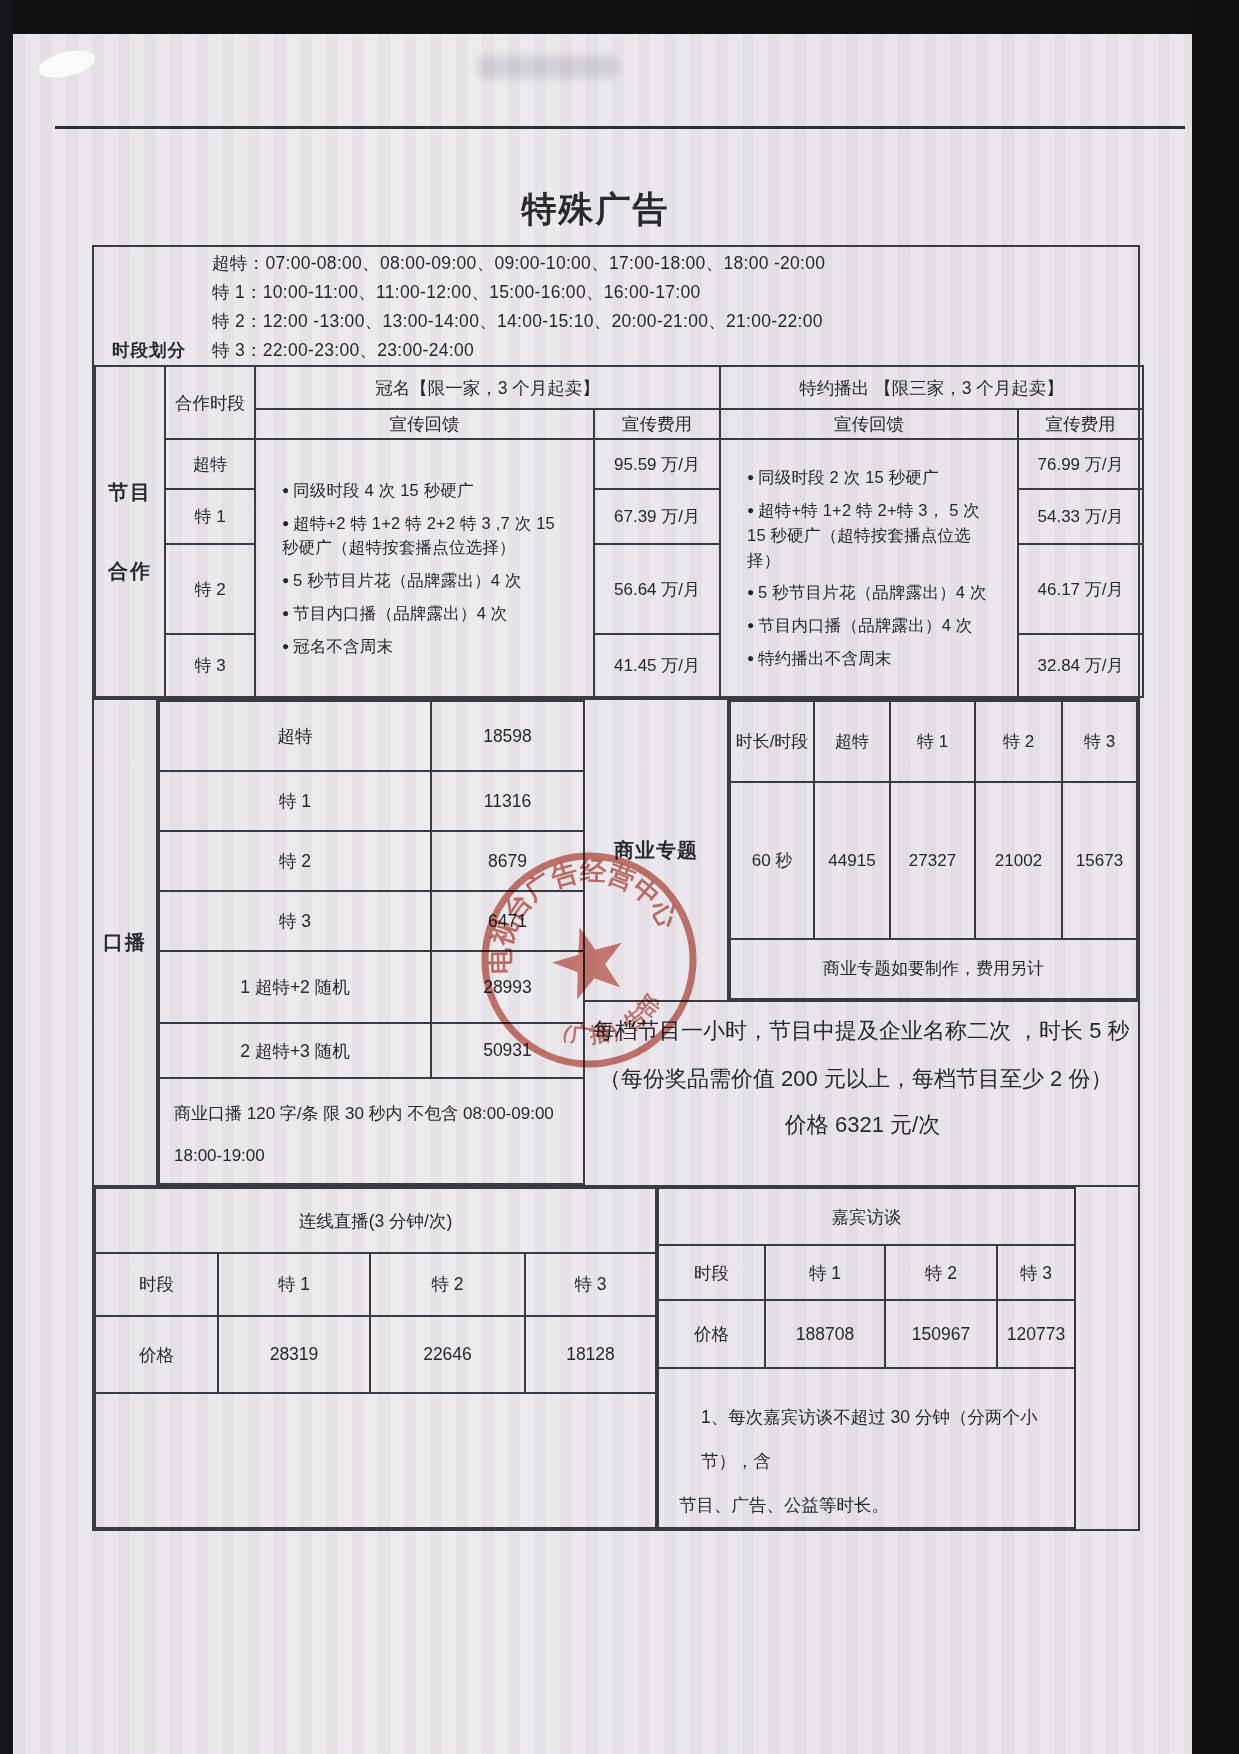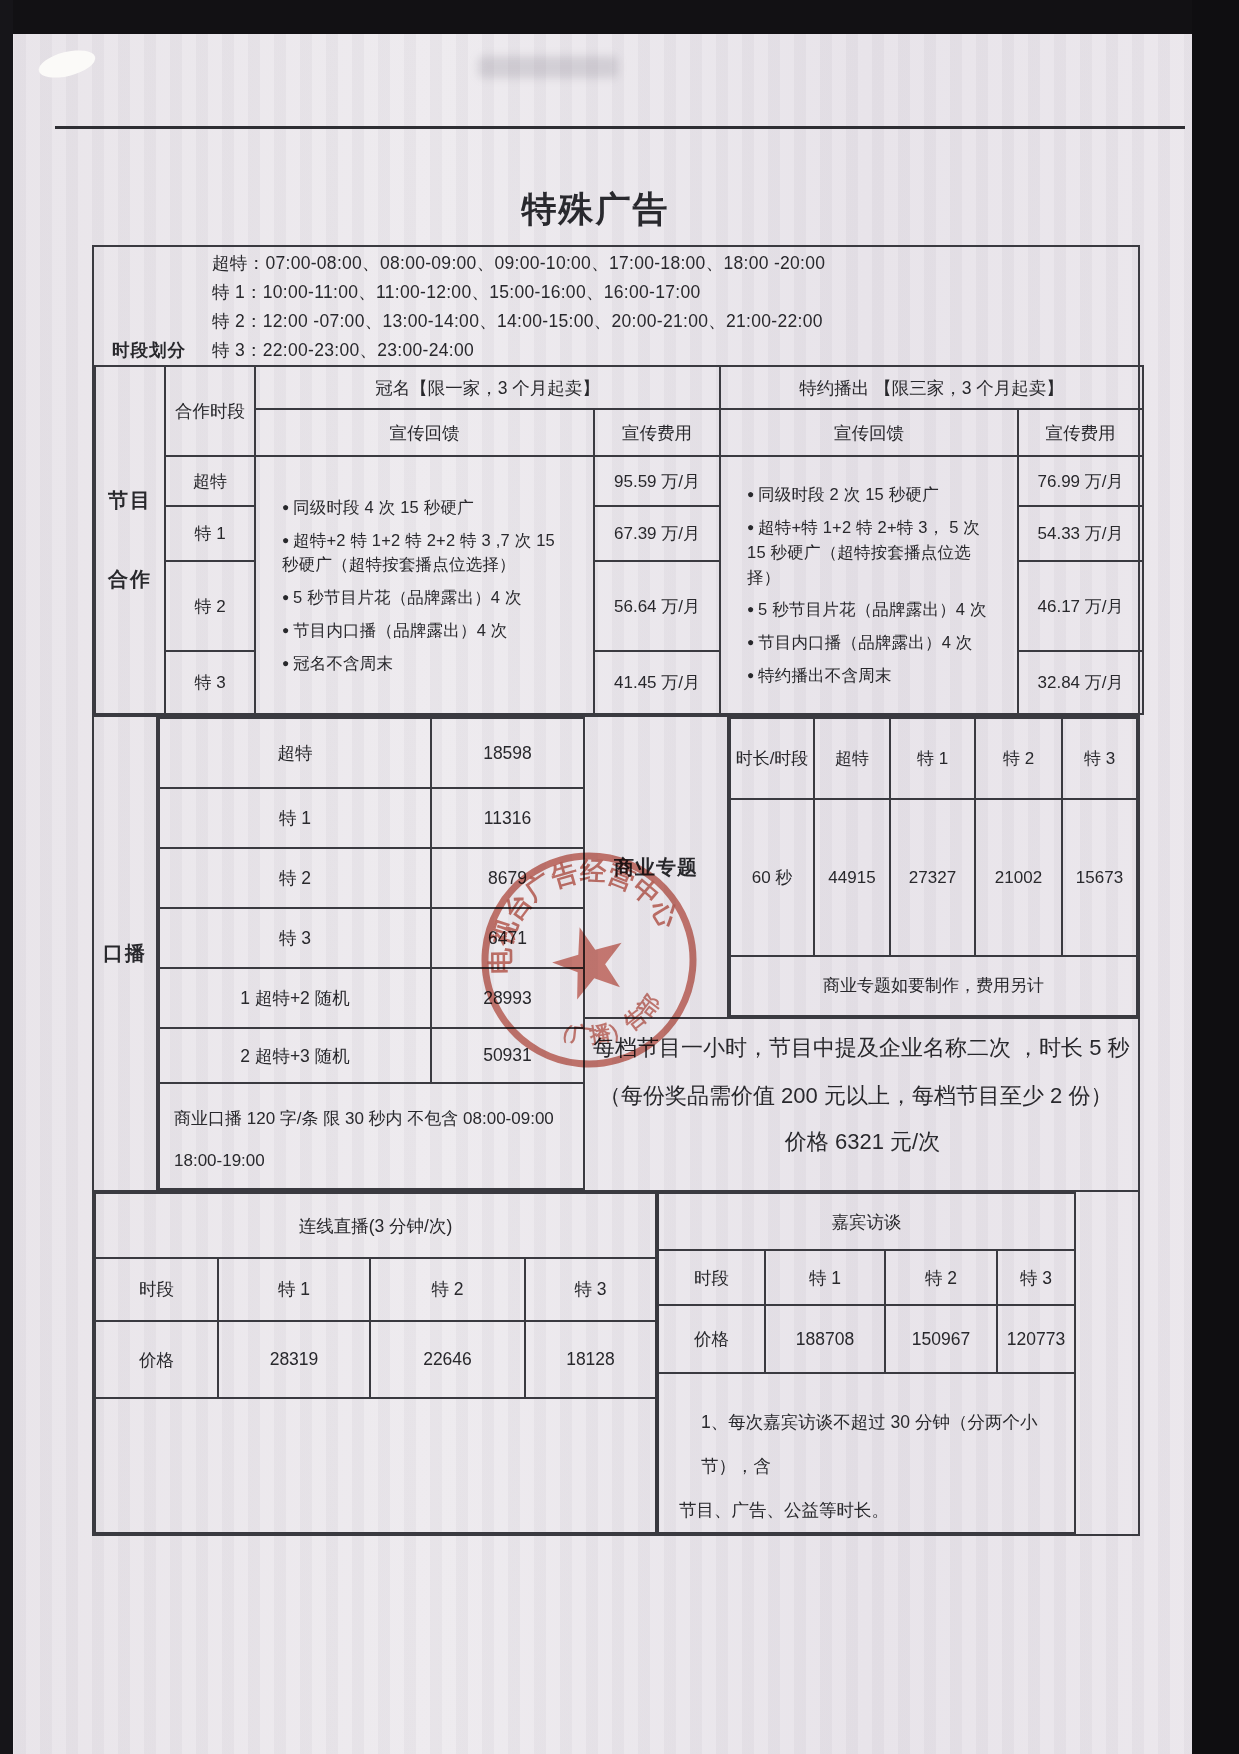--- a/index.html
+++ b/index.html
@@ -93,21 +93,21 @@
 
 <h1 class="title">特殊广告</h1>
 
 <div class="doc">
 
   <div class="sec-schedule">
     <div class="sched-label">时段划分</div>
     <div class="sched-rows">
       <div>超特：07:00-08:00、08:00-09:00、09:00-10:00、17:00-18:00、18:00 -20:00</div>
       <div>特 1：10:00-11:00、11:00-12:00、15:00-16:00、16:00-17:00</div>
-      <div>特 2：12:00 -07:00、13:00-14:00、14:00-15:00、20:00-21:00、21:00-22:00</div>
+      <div>特 2：12:00 -13:00、13:00-14:00、14:00-15:10、20:00-21:00、21:00-22:00</div>
       <div>特 3：22:00-23:00、23:00-24:00</div>
     </div>
   </div>
 
   <table class="coop">
     <colgroup>
       <col style="width:70px">
         <col style="width:90px">
         <col style="width:339px">
       <col style="width:126px">
@@ -119,21 +119,21 @@
       <td rowspan="6" class="seclabel-td">
         <div class="stack">
           <span>节目</span>
           <span>合作</span>
         </div>
       </td>
       <td rowspan="2" class="hdr">合作时段</td>
       <td colspan="2" class="hdr">冠名【限一家，3 个月起卖】</td>
       <td colspan="2" class="hdr">特约播出 【限三家，3 个月起卖】</td>
     </tr>
-    <tr style="height:47px">
+    <tr style="height:30px">
       <td class="hdr">宣传回馈</td>
       <td class="hdr">宣传费用</td>
       <td class="hdr">宣传回馈</td>
       <td class="hdr">宣传费用</td>
     </tr>
     <tr style="height:50px">
       <td class="center">超特</td>
       <td rowspan="4" class="bullets">
         <ul>
           <li>同级时段 4 次 15 秒硬广</li>
@@ -190,21 +190,21 @@
         <td>11316</td>
       </tr>
       <tr style="height:60px">
         <td>特 2</td>
         <td>8679</td>
       </tr>
       <tr style="height:60px">
         <td>特 3</td>
         <td>6471</td>
       </tr>
-      <tr style="height:60px">
+      <tr style="height:72px">
         <td>1 超特+2 随机</td>
         <td>28993</td>
       </tr>
       <tr style="height:55px">
         <td>2 超特+3 随机</td>
         <td>50931</td>
       </tr>
       <tr class="noterow" style="height:82px">
         <td colspan="2">
           <div>商业口播 120 字/条 限 30 秒内 不包含 08:00-09:00</div>

